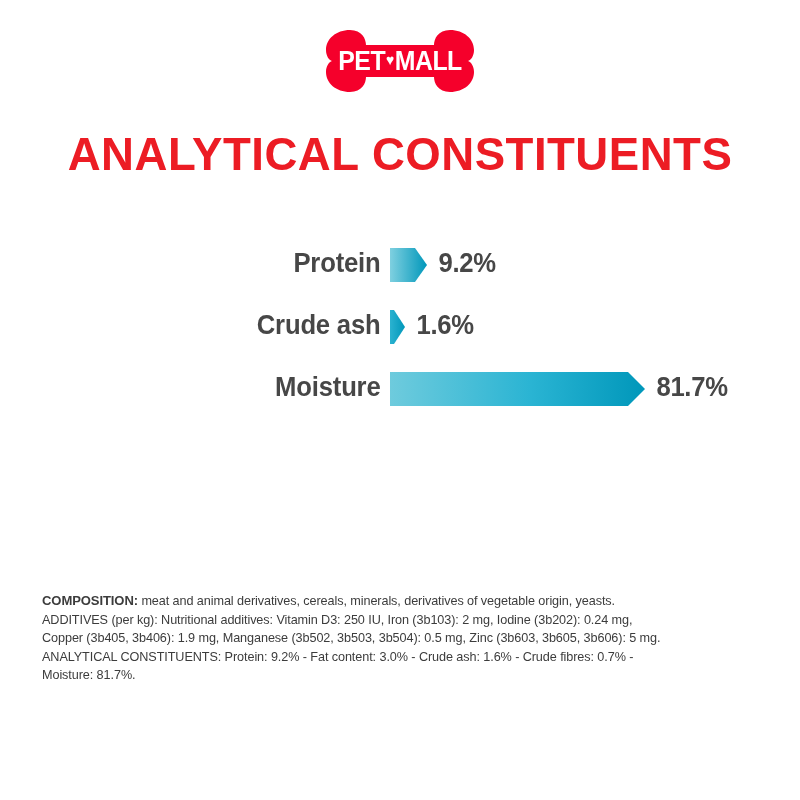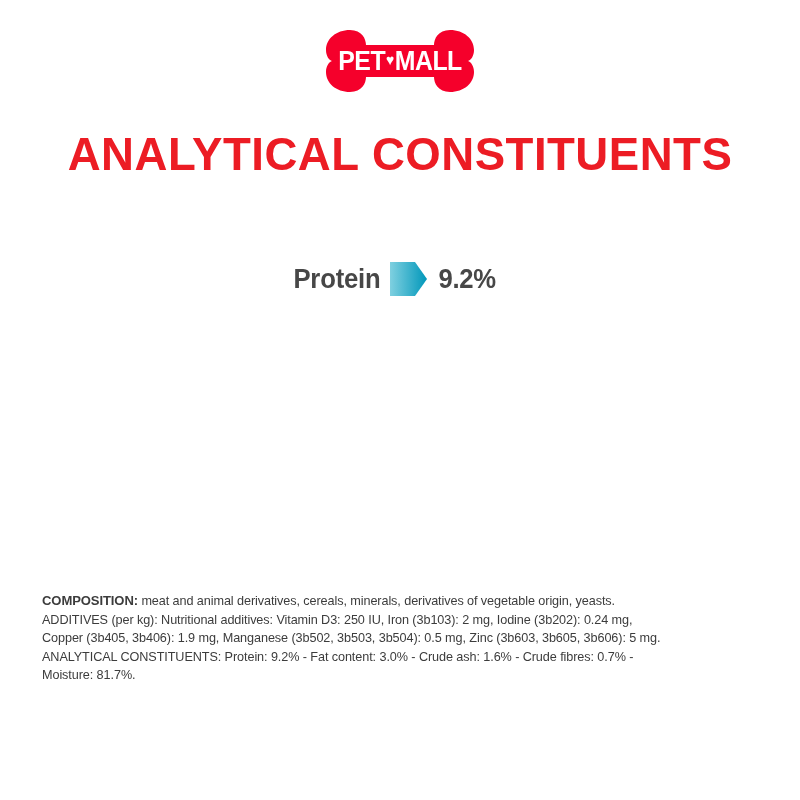--- a/index.html
+++ b/index.html
@@ -43,21 +43,20 @@
     transform-origin:center top;
     white-space:nowrap;
   }
 
   
   .chart { position:absolute; left:0; top:248px; width:800px; }
   .row {
     position:relative;
     height:62px;
     display:flex;
-    align-items:center;
   }
   .row-label {
     width:390px;
     text-align:right;
     padding-right:10px;
     color:#474747;
     font-family:"Liberation Sans", sans-serif;
     font-weight:bold;
     font-size:27px;
     letter-spacing:-0.2px;
@@ -130,21 +129,52 @@
                 <stop offset="100%" stop-color="#0097ba"></stop>
           </linearGradient>
             </defs>
           <path d="M0 0 H25 L37 17 L25 34 H0 Z" fill="url(#g0)"></path>
         </svg>
       </div>
       <div class="row-value">9.2%</div>
     </div>
 
 
+    <div class="row">
+      <div class="row-label">Crude ash</div>
+      <div class="bar-zone" style="width:15px;">
+        <svg class="bar" viewBox="0 0 15 34" preserveAspectRatio="none" width="15" height="34">
+          <defs>
+              <linearGradient id="g2" x1="0" y1="0" x2="1" y2="0">
+            <stop offset="0%" stop-color="#2bb2d0"></stop>
+                <stop offset="100%" stop-color="#0097ba"></stop>
+          </linearGradient>
+            </defs>
+          <path d="M0 0 H4 L15 17 L4 34 H0 Z" fill="url(#g2)"></path>
+        </svg>
+      </div>
+      <div class="row-value">1.6%</div>
+    </div>
 
+    <div class="row">
+      <div class="row-label">Moisture</div>
+      <div class="bar-zone" style="width:255px;">
+        <svg class="bar" viewBox="0 0 255 34" preserveAspectRatio="none" width="255" height="34">
+          <defs>
+              <linearGradient id="g3" x1="0" y1="0" x2="1" y2="0">
+            <stop offset="0%" stop-color="#6ecbdd"></stop>
+                <stop offset="55%" stop-color="#2ab4d3"></stop>
+                <stop offset="100%" stop-color="#0097ba"></stop>
+          </linearGradient>
+            </defs>
+          <path d="M0 0 H238 L255 17 L238 34 H0 Z" fill="url(#g3)"></path>
+        </svg>
+      </div>
+      <div class="row-value">81.7%</div>
+    </div>
 
   </div>
 
   <div class="composition">
     <div class="line"><b>COMPOSITION:</b><span> meat and animal derivatives, cereals, minerals, derivatives of vegetable origin, yeasts.</span></div>
     <div class="line">ADDITIVES (per kg): Nutritional additives: Vitamin D3: 250 IU, Iron (3b103): 2 mg, Iodine (3b202): 0.24 mg,</div>
     <div class="line">Copper (3b405, 3b406): 1.9 mg, Manganese (3b502, 3b503, 3b504): 0.5 mg, Zinc (3b603, 3b605, 3b606): 5 mg.</div>
     <div class="line">ANALYTICAL CONSTITUENTS: Protein: 9.2% - Fat content: 3.0% - Crude ash: 1.6% - Crude fibres: 0.7% -</div>
     <div class="line">Moisture: 81.7%.</div>
   </div>

